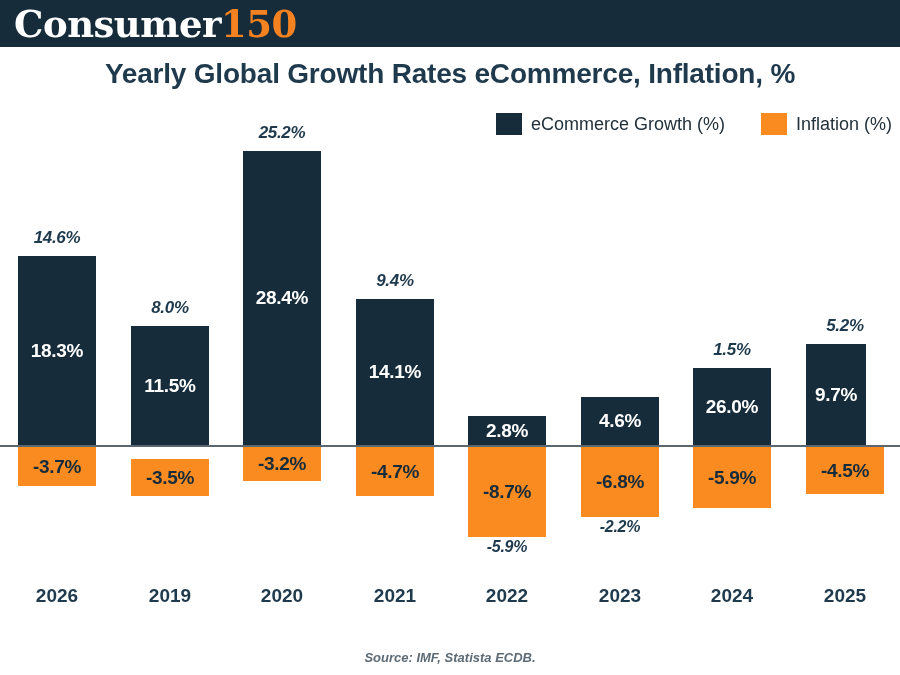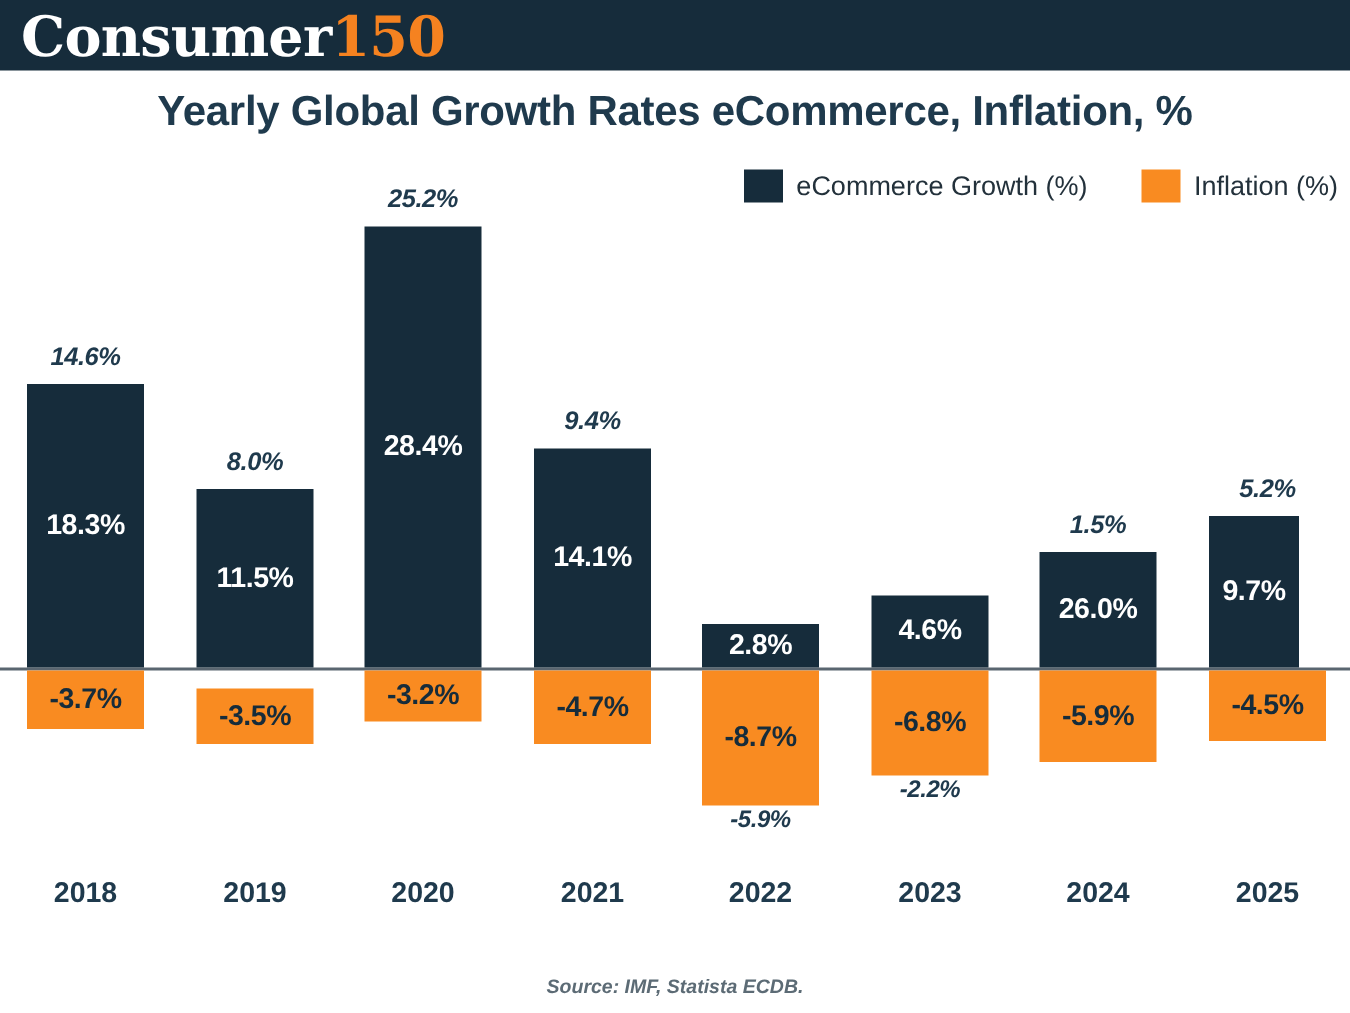--- a/index.html
+++ b/index.html
@@ -183,21 +183,21 @@
         <div class="bar-pos" style="left: 0px; width: 60px; top: 344px; height: 101px;">
           <span class="inner-label">9.7%</span>
         </div>
         <div class="bar-neg" style="left: 0px; width: 78px; top: 447px; height: 47px;">
           <span class="inner-label">-4.5%</span>
         </div>
         <div class="top-label" style="left: 0px; width: 78px; top: 316px;">5.2%</div>
       </div>
     </div>
   <div id="ticks-container">
-      <div class="x-tick" style="left: 18px; width: 78px;">2018</div>
+      <div class="x-tick" style="left: 18px; width: 78px;">2026</div>
       <div class="x-tick" style="left: 131px; width: 78px;">2019</div>
       <div class="x-tick" style="left: 243px; width: 78px;">2020</div>
       <div class="x-tick" style="left: 356px; width: 78px;">2021</div>
       <div class="x-tick" style="left: 468px; width: 78px;">2022</div>
       <div class="x-tick" style="left: 581px; width: 78px;">2023</div>
       <div class="x-tick" style="left: 693px; width: 78px;">2024</div>
       <div class="x-tick" style="left: 806px; width: 78px;">2025</div>
     </div>
 </div>
 

